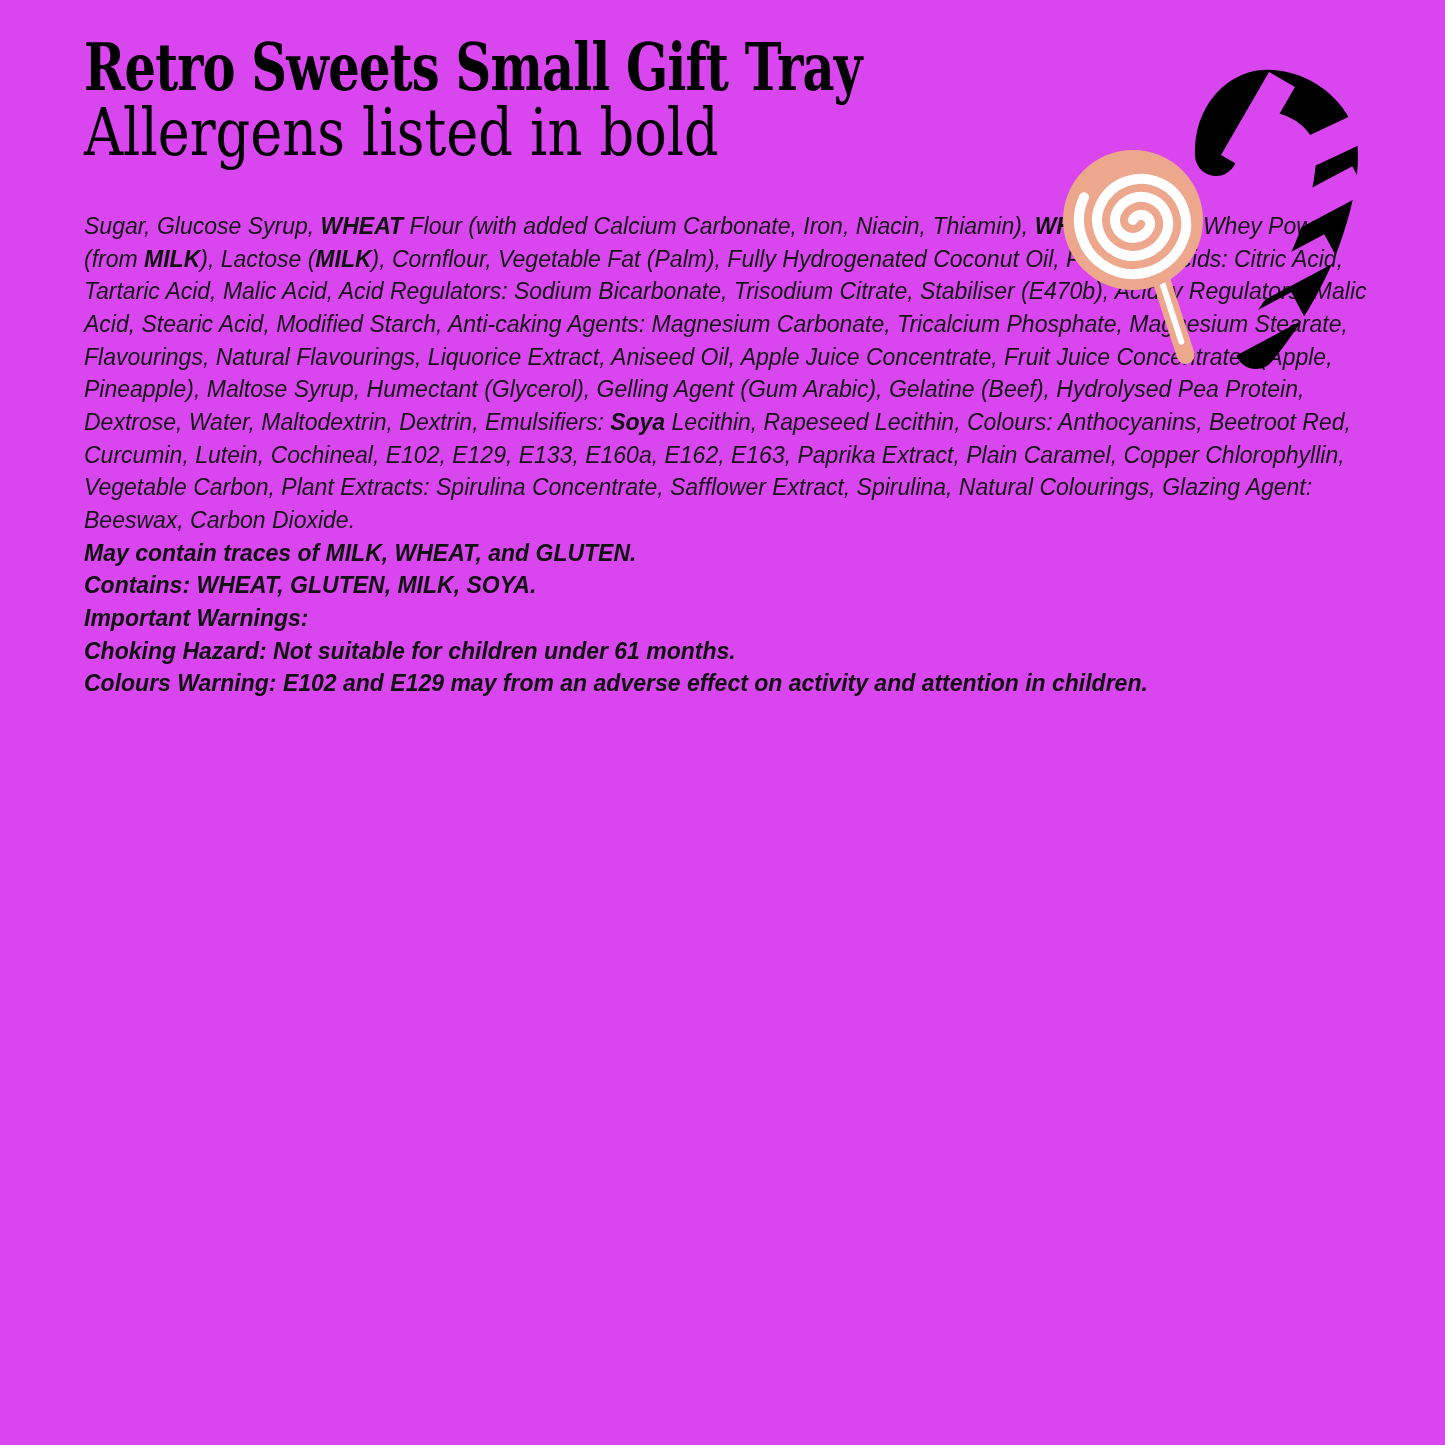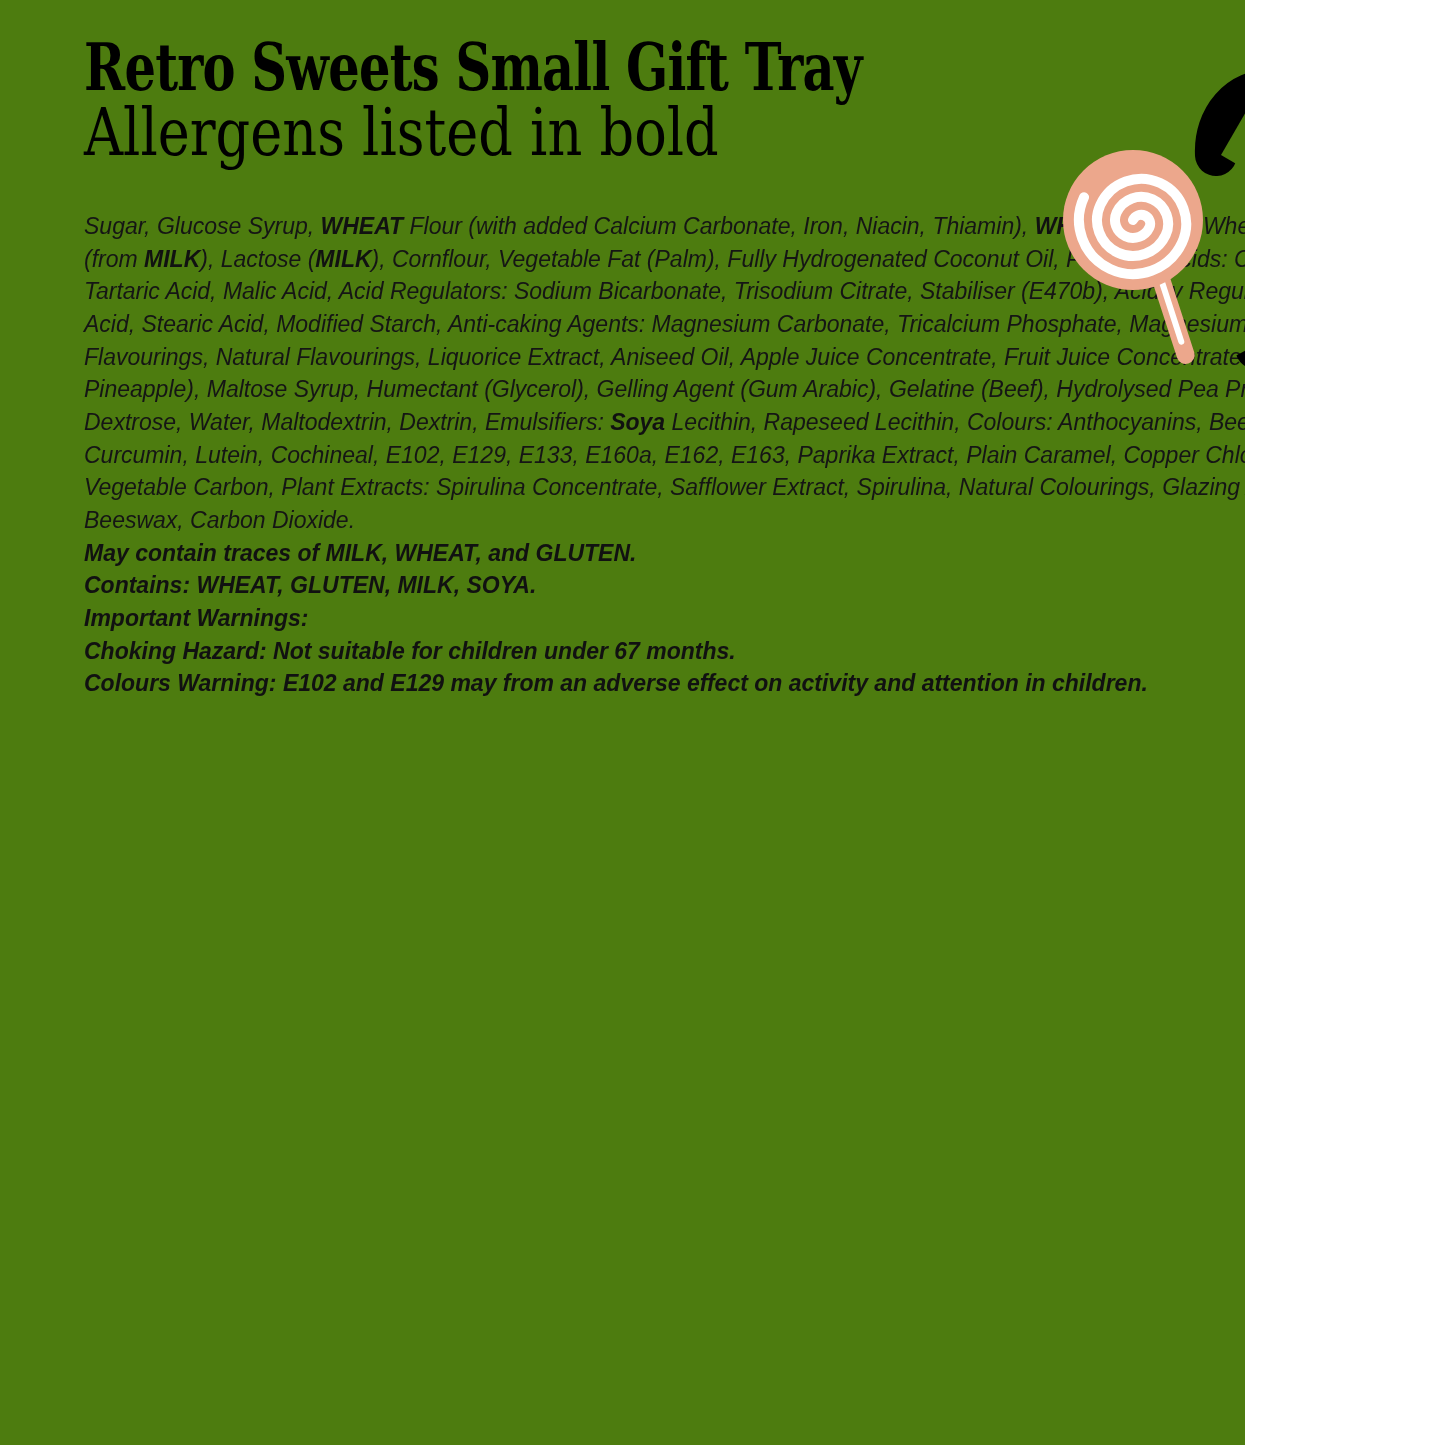--- a/index.html
+++ b/index.html
@@ -1,20 +1,20 @@
 <!DOCTYPE html>
 <html><head>
 <meta charset="utf-8">
 <style>
   html, body { margin: 0; padding: 0; background: #ffffff; }
   .page {
     position: relative;
-    width: 1245px;
+    width: 1445px;
     height: 1445px;
-    background: #4d7c0f;
+    background: #d946ef;
     overflow: hidden;
     color: #111;
   }
   .content {
     position: absolute;
     left: 84px;
     top: 0;
     width: 1295px;
   }
   .title {
@@ -92,21 +92,21 @@
     <div class="subtitle-row">
       <h3 class="subtitle">Allergens listed in bold</h3>
     </div>
 
     <div class="body-text">
       <p class="ingredients"><span>Sugar, Glucose Syrup, </span><strong>WHEAT</strong><span> Flour (with added Calcium Carbonate, Iron, Niacin, Thiamin), </span><strong>WHEAT</strong><span> Starch, Whey Powder (from </span><strong>MILK</strong><span>), Lactose (</span><strong>MILK</strong><span>), Cornflour, Vegetable Fat (Palm), Fully Hydrogenated Coconut Oil, Palm Oil, Acids: Citric Acid, Tartaric Acid, Malic Acid, Acid Regulators: Sodium Bicarbonate, Trisodium Citrate, Stabiliser (E470b), Acidity Regulators: Malic Acid, Stearic Acid, Modified Starch, Anti-caking Agents: Magnesium Carbonate, Tricalcium Phosphate, Magnesium Stearate, Flavourings, Natural Flavourings, Liquorice Extract, Aniseed Oil, Apple Juice Concentrate, Fruit Juice Concentrates (Apple, Pineapple), Maltose Syrup, Humectant (Glycerol), Gelling Agent (Gum Arabic), Gelatine (Beef), Hydrolysed Pea Protein, Dextrose, Water, Maltodextrin, Dextrin, Emulsifiers: </span><strong>Soya</strong><span> Lecithin, Rapeseed Lecithin, Colours: Anthocyanins, Beetroot Red, Curcumin, Lutein, Cochineal, E102, E129, E133, E160a, E162, E163, Paprika Extract, Plain Caramel, Copper Chlorophyllin, Vegetable Carbon, Plant Extracts: Spirulina Concentrate, Safflower Extract, Spirulina, Natural Colourings, Glazing Agent: Beeswax, Carbon Dioxide.</span></p>
       <div class="warnings">
           <div class="warning-line">May contain traces of MILK, WHEAT, and GLUTEN.</div>
           <div class="warning-line">Contains: WHEAT, GLUTEN, MILK, SOYA.</div>
           <div class="warning-line">Important Warnings:</div>
-          <div class="warning-line">Choking Hazard: Not suitable for children under 67 months.</div>
+          <div class="warning-line">Choking Hazard: Not suitable for children under 61 months.</div>
           <div class="warning-line">Colours Warning: E102 and E129 may from an adverse effect on activity and attention in children.</div>
         </div>
     </div>
   </div>
 
   <svg class="candy-art" viewBox="0 0 360 340" aria-hidden="true">
     <defs>
       <mask id="caneMask" maskUnits="userSpaceOnUse" x="0" y="0" width="360" height="340">
         <rect x="0" y="0" width="360" height="340" fill="#ffffff"></rect>
         <g fill="#000000">

